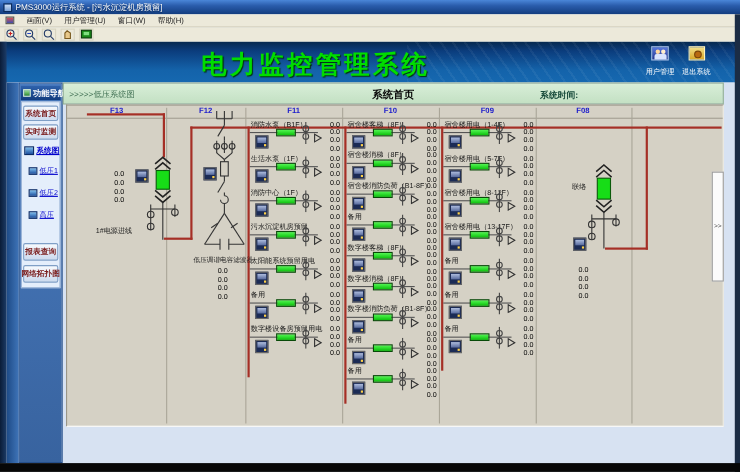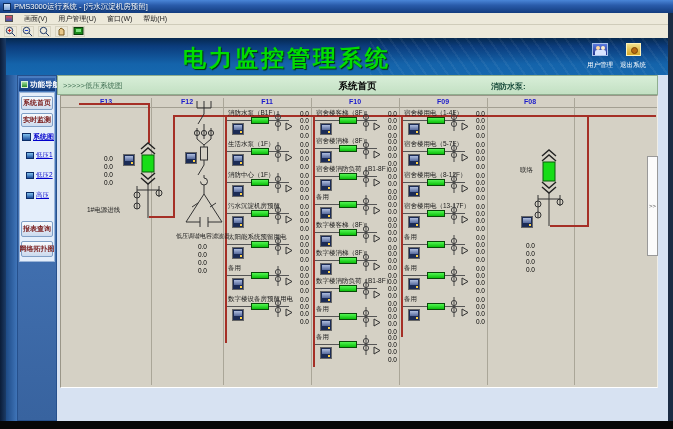--- a/index.html
+++ b/index.html
@@ -172,21 +172,21 @@
         <span class="tree-link">高压</span>
       </div>
       <div class="sb-btn" style="top:128px;height:16px;">报表查询</div>
       <div class="sb-btn" style="top:148px;height:16px;">网络拓扑图</div>
     </div>
   </div>
 
   <div class="subheader">
     <span class="sh-bread">&gt;&gt;&gt;&gt;&gt;低压系统图</span>
     <span class="sh-title">系统首页</span>
-    <span class="sh-time">消防水泵:</span>
+    <span class="sh-time">系统时间:</span>
   </div>
 
   <div class="canvas" id="canvas">
     <div class="chead"></div>
     <span class="ch" style="left:25px;">F13</span>
     <span class="ch" style="left:106px;">F12</span>
     <span class="ch" style="left:186px;">F11</span>
     <span class="ch" style="left:274px;">F10</span>
     <span class="ch" style="left:362px;">F09</span>
     <span class="ch" style="left:449px;">F08</span>

